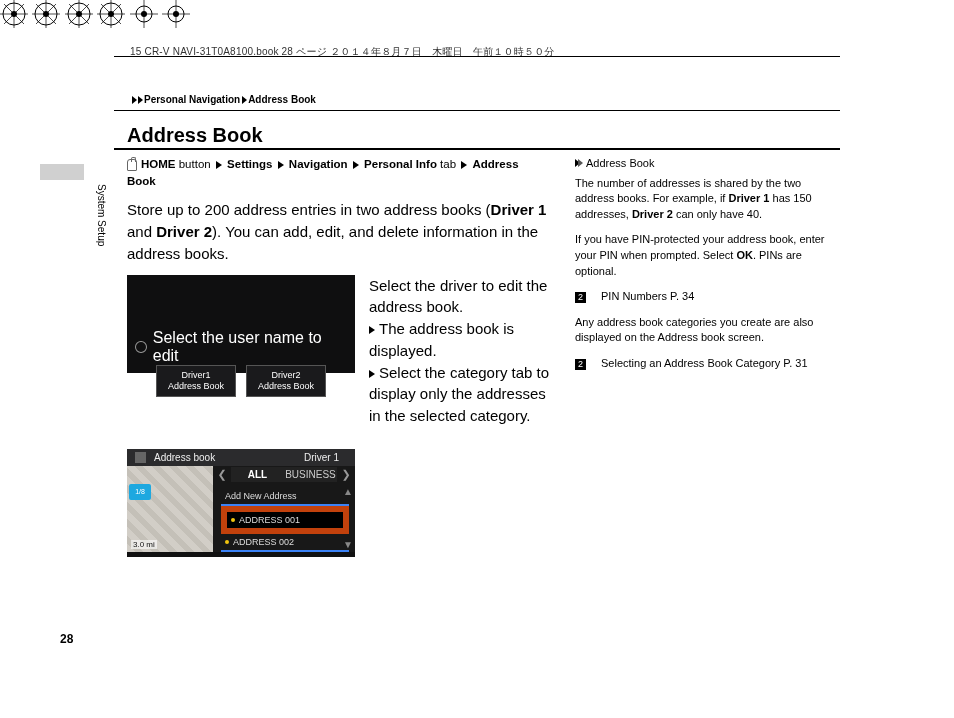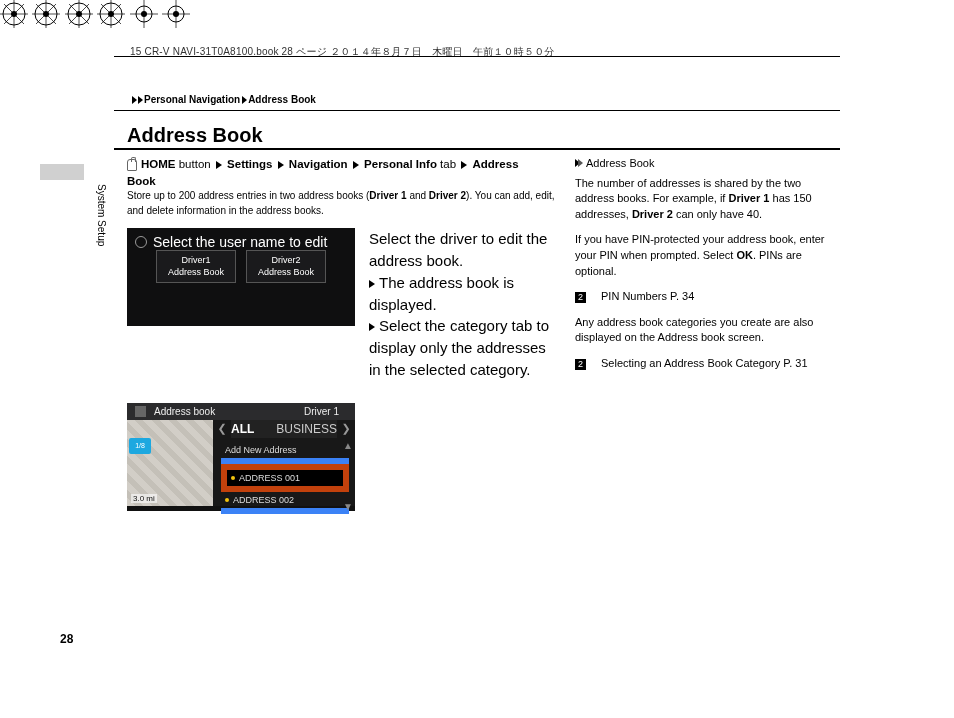--- a/index.html
+++ b/index.html
@@ -22,49 +22,49 @@
 
   .side-tab { position: absolute; top: 164px; left: 40px; width: 44px; height: 16px; background: #d0d0d0; }
   .side-label { position: absolute; top: 184px; left: 96px; font-size: 10px; writing-mode: vertical-rl; text-orientation: mixed; }
 
   .content { position: absolute; top: 156px; left: 127px; right: 114px; }
   .nav-path { font-size: 11.5px; line-height: 1.45; max-width: 420px; }
   .nav-path .tri { display:inline-block; width:0; height:0; border-left:6px solid #000; border-top:4px solid transparent; border-bottom:4px solid transparent; margin:0 2px; vertical-align: middle; }
   .hand-icon { display:inline-block; width:10px; height:12px; border:1px solid #666; border-radius:3px 3px 1px 1px; vertical-align:middle; margin-right:4px; position:relative; }
   .hand-icon::after{ content:""; position:absolute; top:-3px; left:3px; width:3px; height:4px; border:1px solid #666; border-bottom:none; border-radius:2px 2px 0 0; }
 
-  .body-text { font-size: 10px; line-height: 1.45; max-width: 430px; }
+  .body-text { font-size: 15px; line-height: 1.45; margin-top: 10px; max-width: 430px; }
 
   .two-col { display: flex; gap: 14px; margin-top: 10px; }
   .shot { background:#0f0f10; color:#fff; font-size:10px; width:228px; }
   .shot1 { height:98px; padding:6px 8px; }
-  .shot1 .hdr { display:flex; align-items:center; gap:6px; font-size:14px; }
+  .shot1 .hdr { display:flex; align-items:center; gap:6px; font-size:16px;margin-top:48px; }
   .shot1 .gear { width:12px; height:12px; border:1px solid #999; border-radius:50%; display:inline-block; }
   .shot1 .btns { display:flex; gap:10px; justify-content:center; }
   .shot1 .btn { background:#1a1a1c; border:1px solid #555; padding:4px 10px; font-size:9px; text-align:center; line-height:1.25; min-width:80px; }
 
   .instr { font-size:15px; line-height:1.45; flex:1; max-width: 190px; }
   .instr .tri { display:inline-block; width:0; height:0; border-left:6px solid #000; border-top:4px solid transparent; border-bottom:4px solid transparent; margin-right:4px; vertical-align: middle; }
 
   .shot2-wrap { margin-top:22px; }
   .shot2 { width:228px; height:108px; position:relative; background:#111; }
   .shot2 .bar { background:#2b2b2d; color:#eee; font-size:10px; padding:3px 8px; display:flex; align-items:center; gap:8px; }
   .shot2 .bar .home-ic{ width:11px; height:11px; background:#666; display:inline-block; }
   .shot2 .bar .drv{ margin-left:auto; padding-right:8px; }
   .shot2 .lower{ display:flex; height:86px; }
   .shot2 .map { width:86px; background: repeating-linear-gradient(45deg,#d2cec7 0 6px,#c4c0b8 6px 12px); position:relative; }
   .shot2 .scale { position:absolute; bottom:3px; left:4px; font-size:8px; color:#111; background:rgba(255,255,255,.6); padding:0 2px; }
   .shot2 .badge { position:absolute; top:18px; left:2px; width:22px; height:16px; background:#1da8e0; color:#fff; font-size:7px; display:flex; align-items:center; justify-content:center; border-radius:2px; }
   .shot2 .right { flex:1; background:#181818; display:flex; flex-direction:column; }
   .shot2 .tabs { display:flex; align-items:center; height:18px; }
   .shot2 .arr { width:18px; color:#999; text-align:center; font-size:11px; }
-  .shot2 .tab { flex:1; font-size:12px; color:#ccc; padding:2px 0; background:#222; }
+  .shot2 .tab { flex:1; font-size:10px; text-align:center; color:#ccc; padding:2px 0; background:#222; }
   .shot2 .tab.active { font-weight:bold; color:#fff; }
   .shot2 .list { padding:4px 6px 0 8px; font-size:9px; color:#ddd; position:relative; }
-  .shot2 .li { padding:3px 4px; border-bottom:6px solid #3b82f6; }
+  .shot2 .li { padding:3px 4px; border-bottom:2px solid #3b82f6; }
   .shot2 .li.hl { background:#000; border:6px solid #c2410c; }
   .shot2 .li .dot{ display:inline-block; width:4px; height:4px; background:#f1c40f; border-radius:50%; margin-right:4px; vertical-align:middle;}
   .shot2 .scroll-up, .shot2 .scroll-dn { position:absolute; right:2px; color:#888; font-size:10px; }
   .shot2 .scroll-up{ top:2px; } .shot2 .scroll-dn{ bottom:2px; }
 
   .sidebar { position:absolute; top:156px; left: 575px; width: 265px; font-size:11px; line-height:1.42; }
   .sb-hdr { font-size:11px; margin-bottom:4px; }
   .sb-hdr .chev{ display:inline-block; width:0; height:0; border-left:5px solid #000; border-top:4px solid transparent; border-bottom:4px solid transparent; margin-right:1px; }
   .sb-hdr .chev2{ display:inline-block; width:0; height:0; border-left:5px solid #555; border-top:4px solid transparent; border-bottom:4px solid transparent; margin-right:3px; margin-left:-3px; }
   .sb-p { margin-bottom:10px; }

